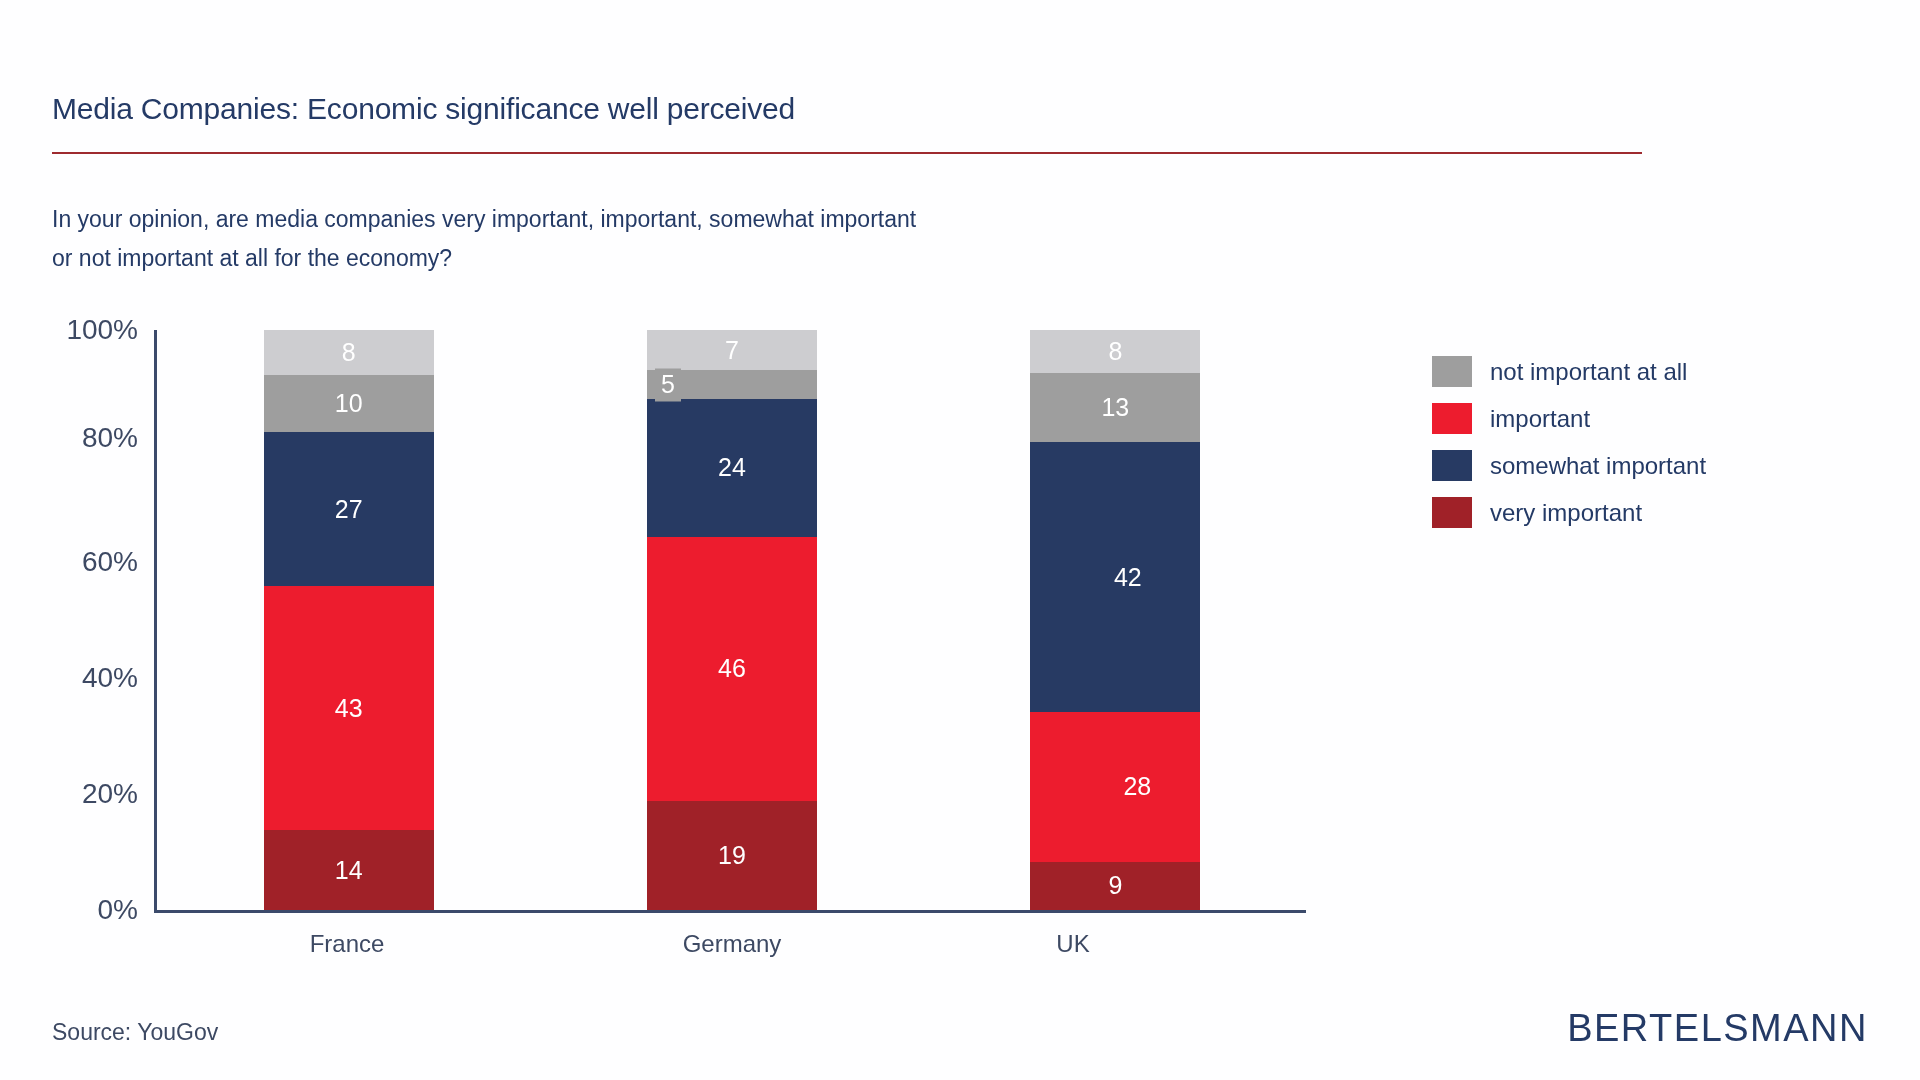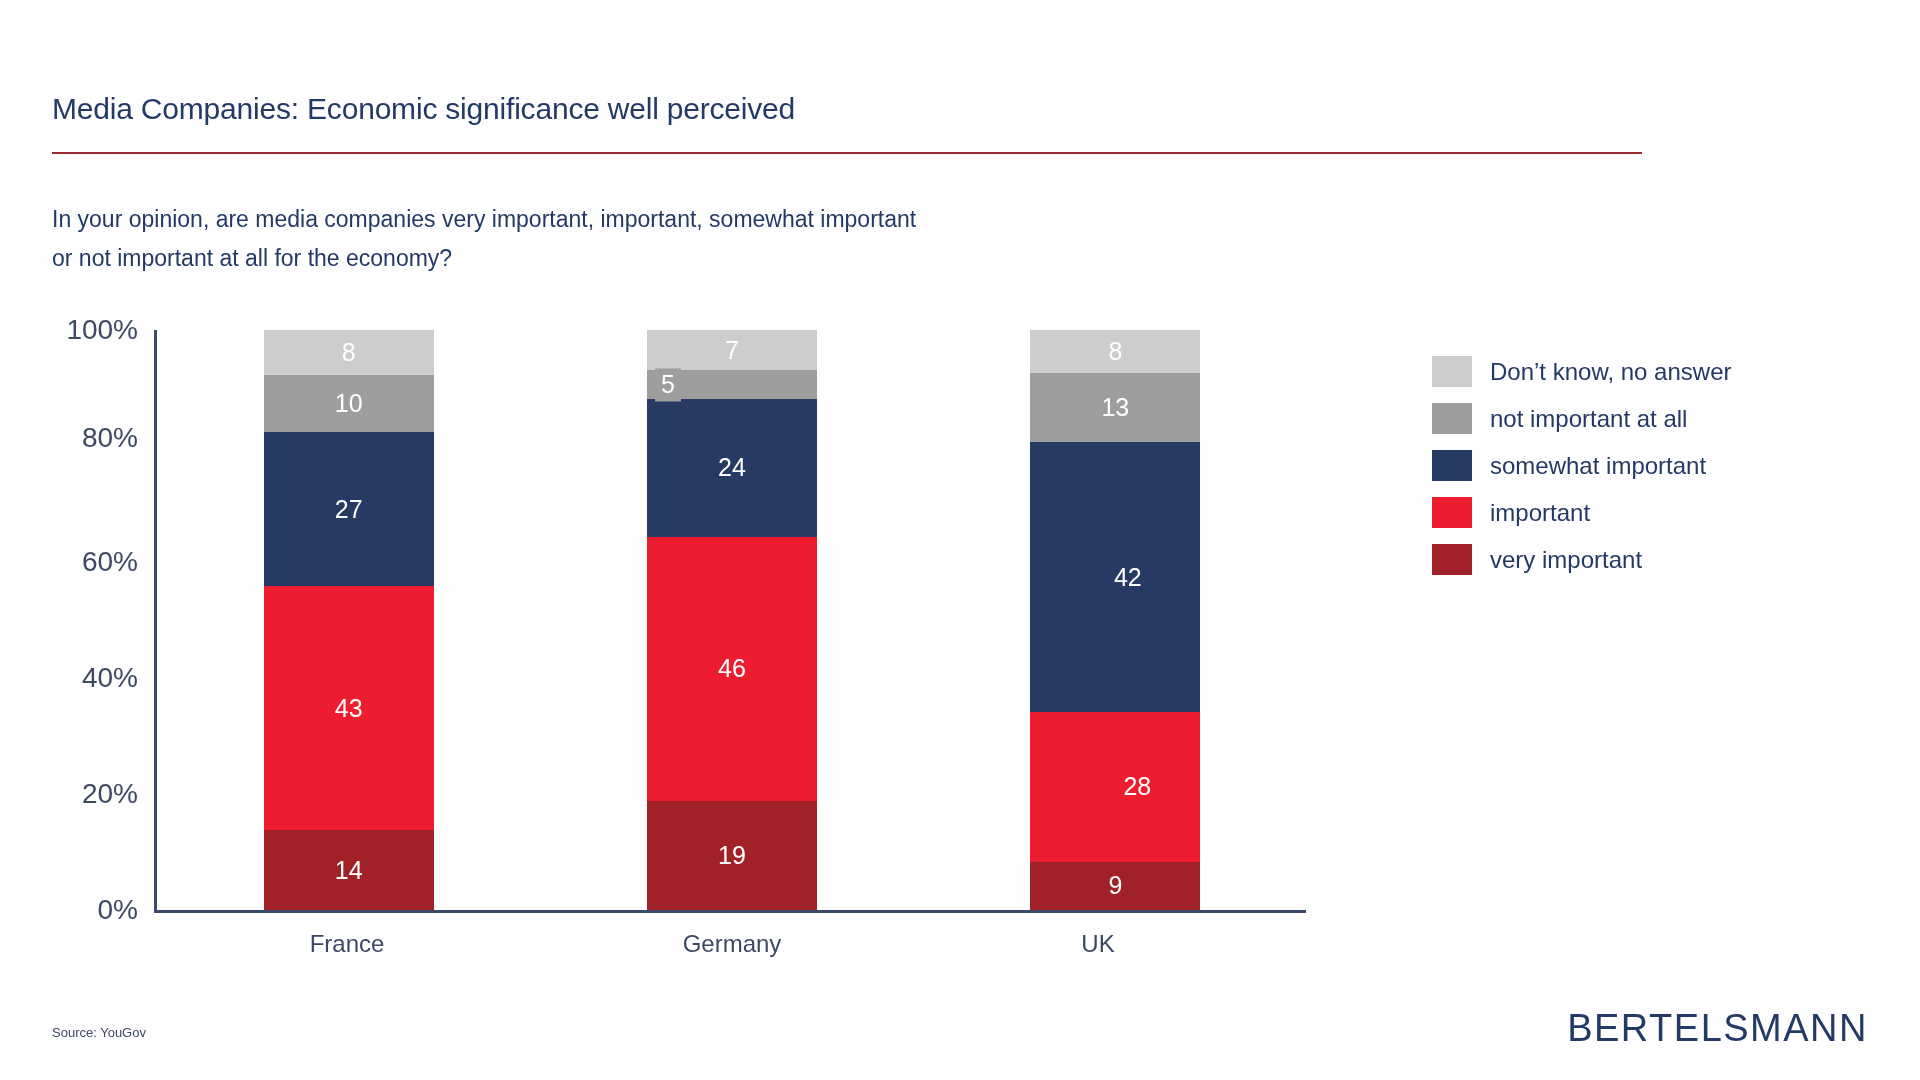--- a/index.html
+++ b/index.html
@@ -162,21 +162,21 @@
     color: #243a66;
     white-space: nowrap;
   }
 
   
   .source {
     position: absolute;
     left: 52px;
     top: 1032px;
     transform: translateY(-50%);
-    font-size: 13px;
+    font-size: 23px;
     color: #3d4963;
     text-align: right;
   }
   .brand {
     position: absolute;
     right: 52px;
     top: 1028px;
     transform: translateY(-50%);
     font-size: 38px;
     letter-spacing: 1.5px;
@@ -255,42 +255,38 @@
           <div class="seg" style="background: rgb(39, 58, 99); height: 292px; padding-left: 25px;">
             <span class="val">42</span>
           </div>
           <div class="seg" style="background: rgb(237, 28, 46); height: 162.4px; padding-left: 44px;">
             <span class="val">28</span>
           </div>
           <div class="seg" style="background: rgb(160, 33, 40); height: 52.2px;">
             <span class="val">9</span>
           </div>
         </div>
-        <div class="catlabel" style="left: 856px;">UK</div>
+        <div class="catlabel" style="left: 831px;">UK</div>
       </div>
   </div>
 
   <div class="legend">
-      <div class="legend-row">
-        <span class="swatch" style="background: rgb(205, 205, 208);"></span>
-        <span class="legend-label">Don’t know, no answer</span>
-      </div>
       <div class="legend-row">
         <span class="swatch" style="background: rgb(158, 158, 158);"></span>
         <span class="legend-label">not important at all</span>
       </div>
       <div class="legend-row">
+        <span class="swatch" style="background: rgb(237, 28, 46);"></span>
+        <span class="legend-label">important</span>
+      </div>
+      <div class="legend-row">
         <span class="swatch" style="background: rgb(39, 58, 99);"></span>
         <span class="legend-label">somewhat important</span>
       </div>
       <div class="legend-row">
-        <span class="swatch" style="background: rgb(237, 28, 46);"></span>
-        <span class="legend-label">important</span>
-      </div>
-      <div class="legend-row">
         <span class="swatch" style="background: rgb(160, 33, 40);"></span>
         <span class="legend-label">very important</span>
       </div>
     </div>
 
   <div class="source">Source: YouGov</div>
   <div class="brand">BERTELSMANN</div>
 
 </div>
 

